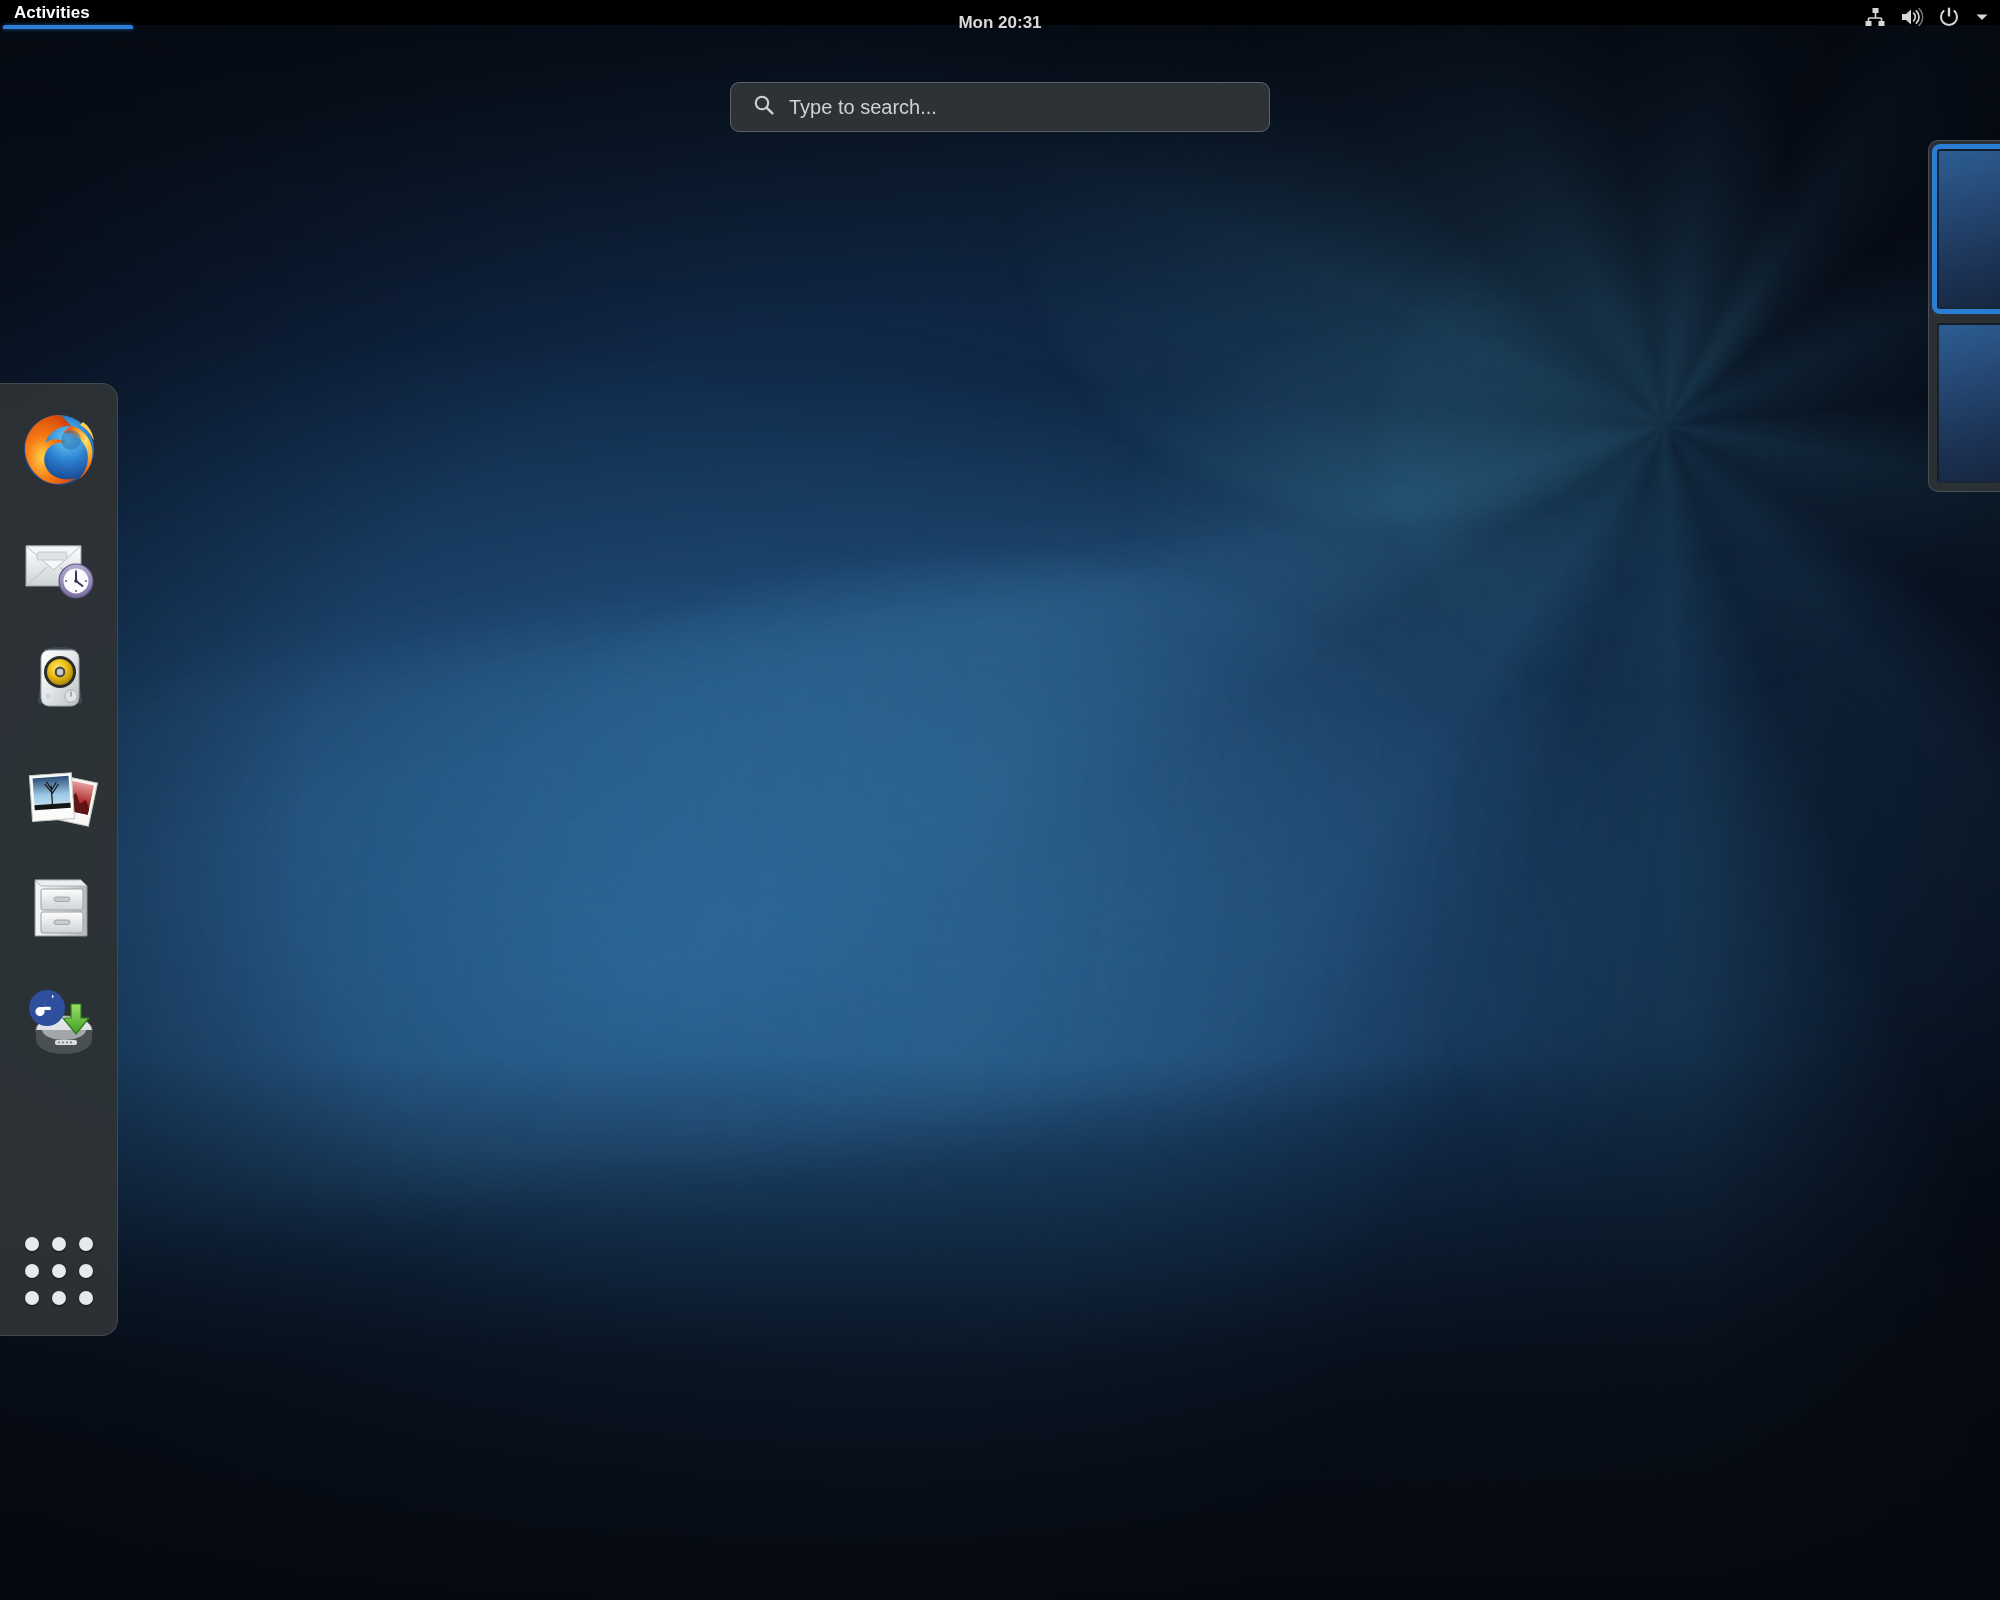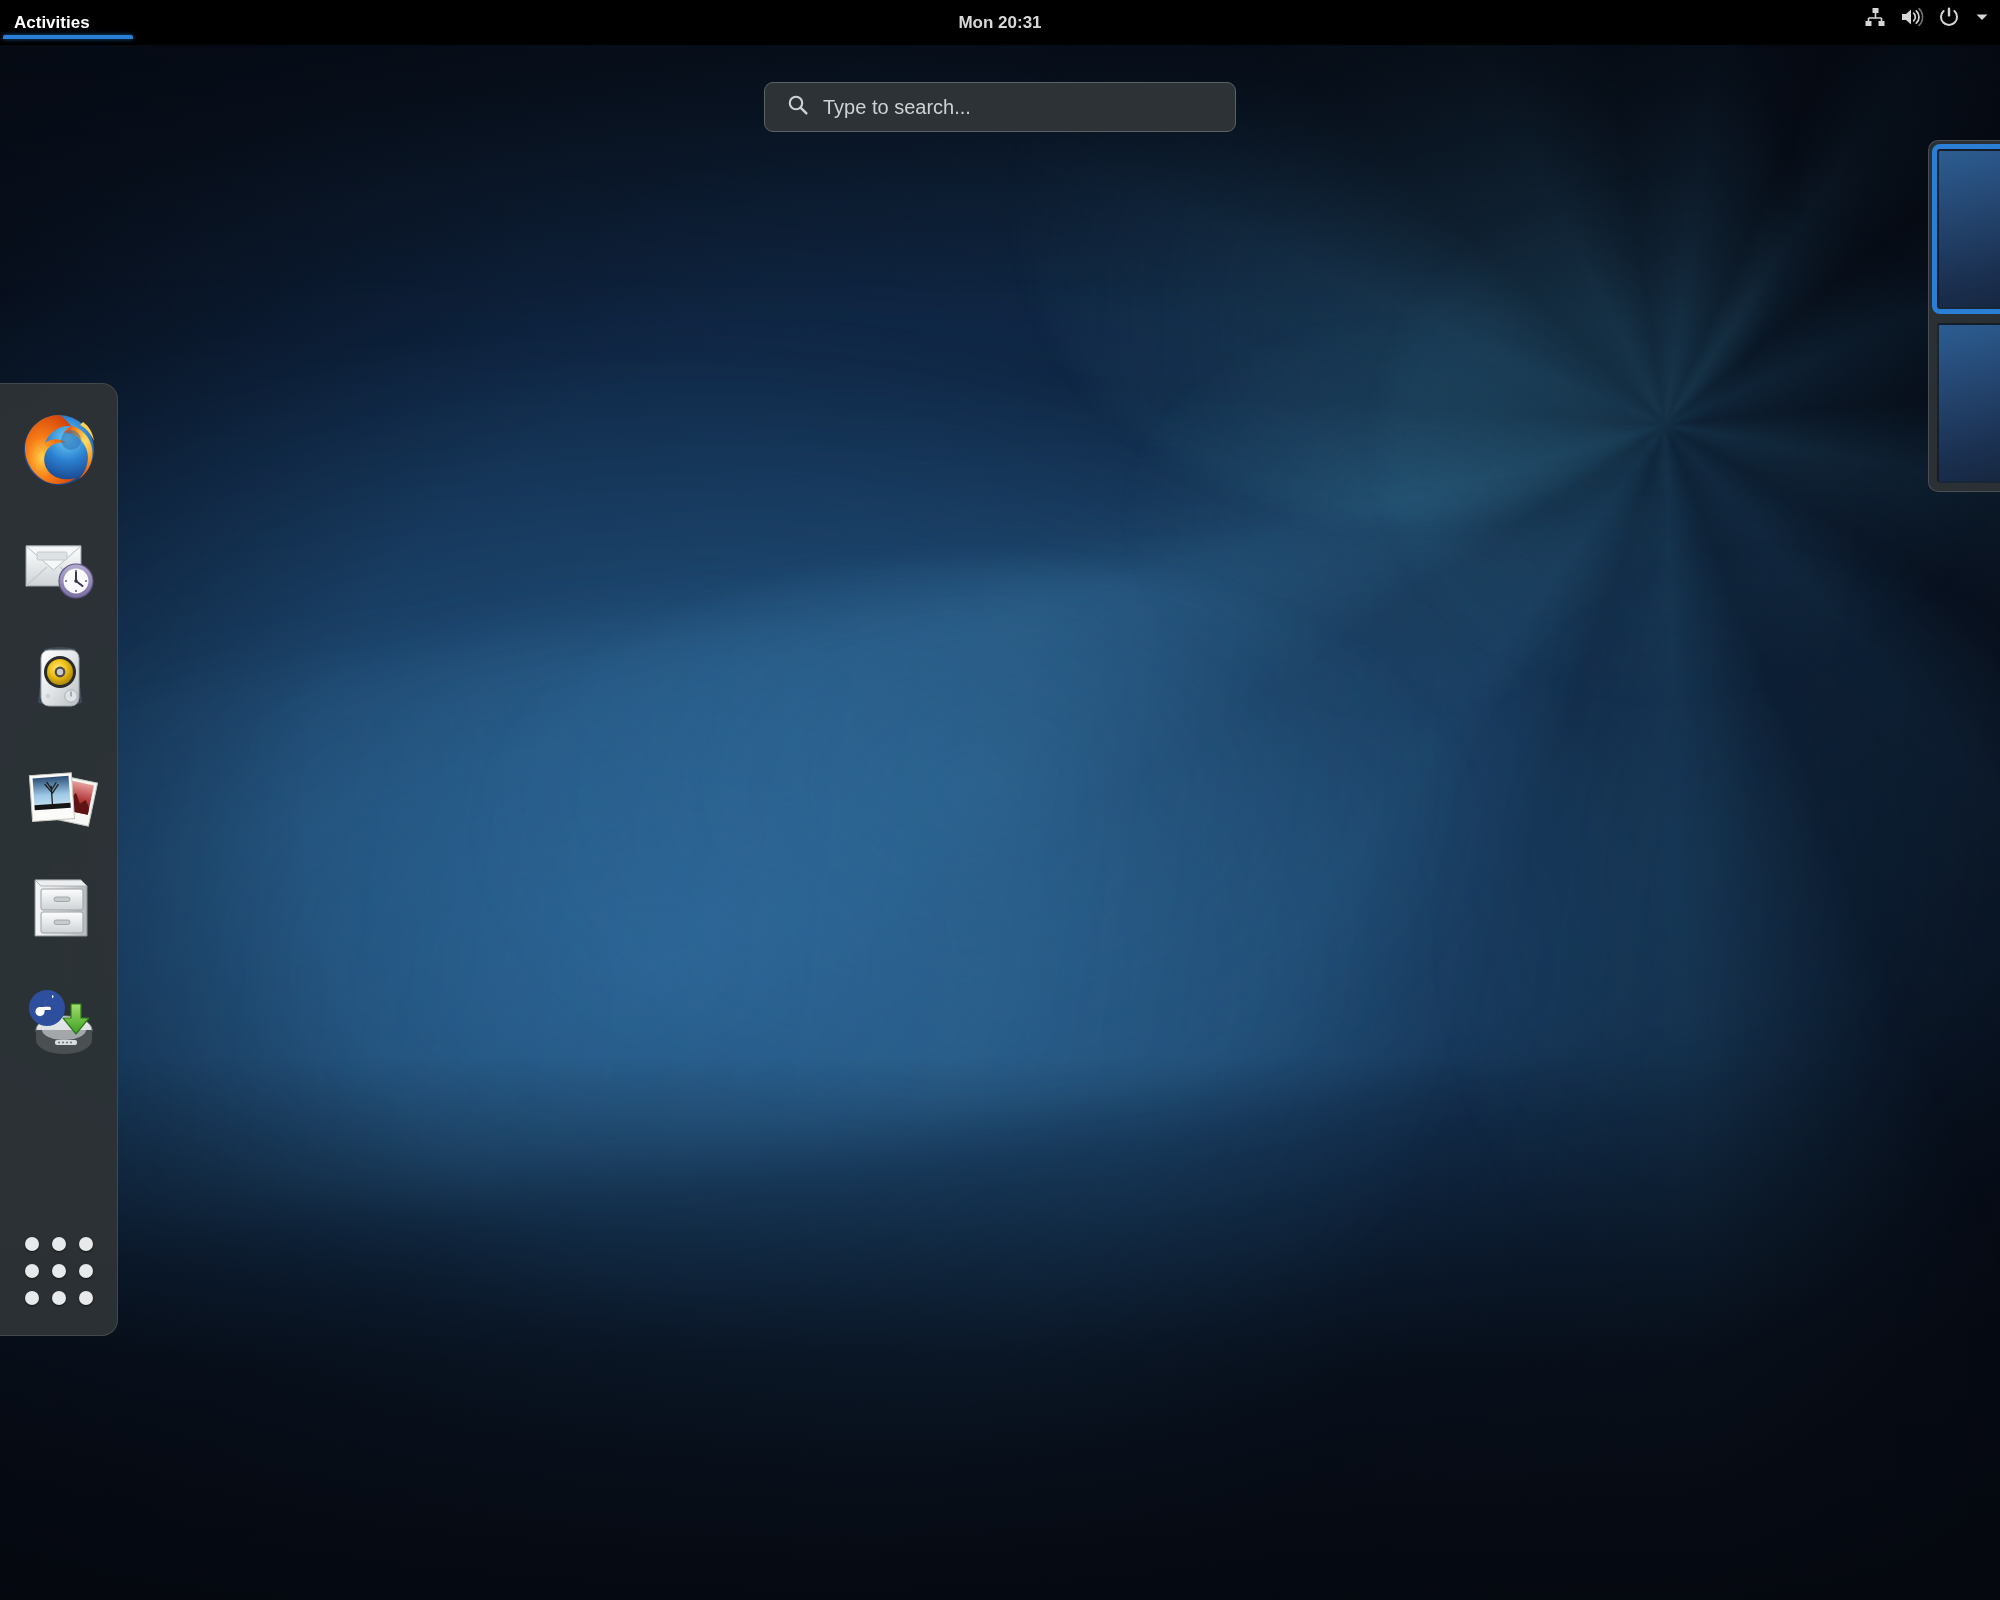--- a/index.html
+++ b/index.html
@@ -105,21 +105,21 @@
     letter-spacing:-1px;
     color:rgba(188,196,206,0.40);
     font-family:"DejaVu Sans", sans-serif;
     font-weight:400;
     user-select:none;
   }
 
   
   #top-bar {
     position:absolute; left:0; top:0;
-    width:2000px; height:45px;
+    width:2000px; height:25px;
     background:#000;
     display:flex; align-items:center;
     z-index:40;
   }
   #activities {
     position:relative;
     height:33px;
     display:flex; align-items:center;
     padding:0 16px 0 14px;
     color:#fff;
@@ -152,21 +152,21 @@
   }
   #tray .tico { display:flex; align-items:center; cursor:pointer; }
 
   
   #search-wrap {
     position:absolute; left:0; right:0; top:82px;
     display:flex; justify-content:center;
     z-index:30;
   }
   #search-entry {
-    width:472px; height:50px;
+    width:540px; height:50px;
     background:#2c3235;
     border:1px solid #5b6366;
     border-radius:9px;
     display:flex; align-items:center;
     gap:14px;
     padding:0 22px;
     cursor:text;
   }
   #search-placeholder {
     color:#cfd2d4;

